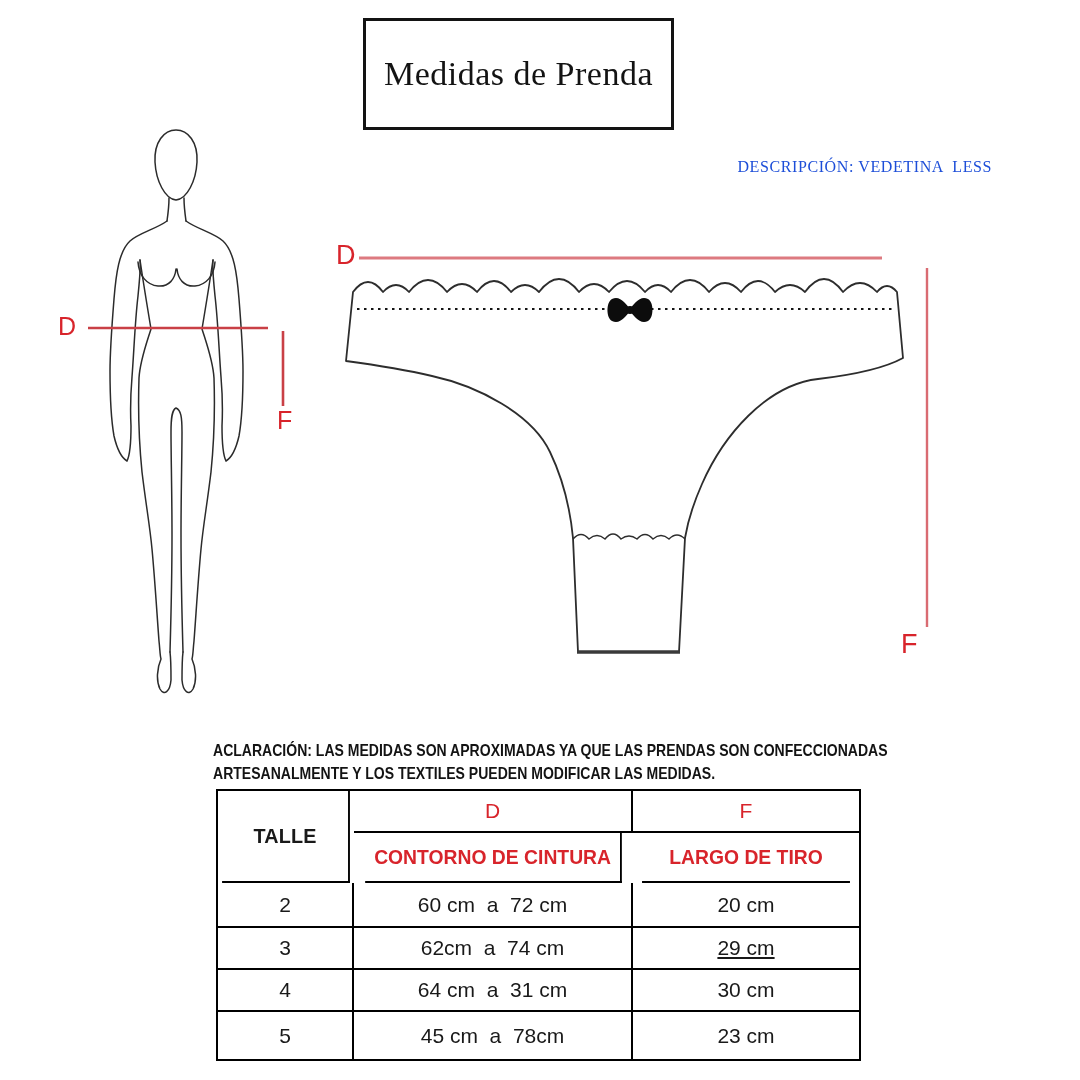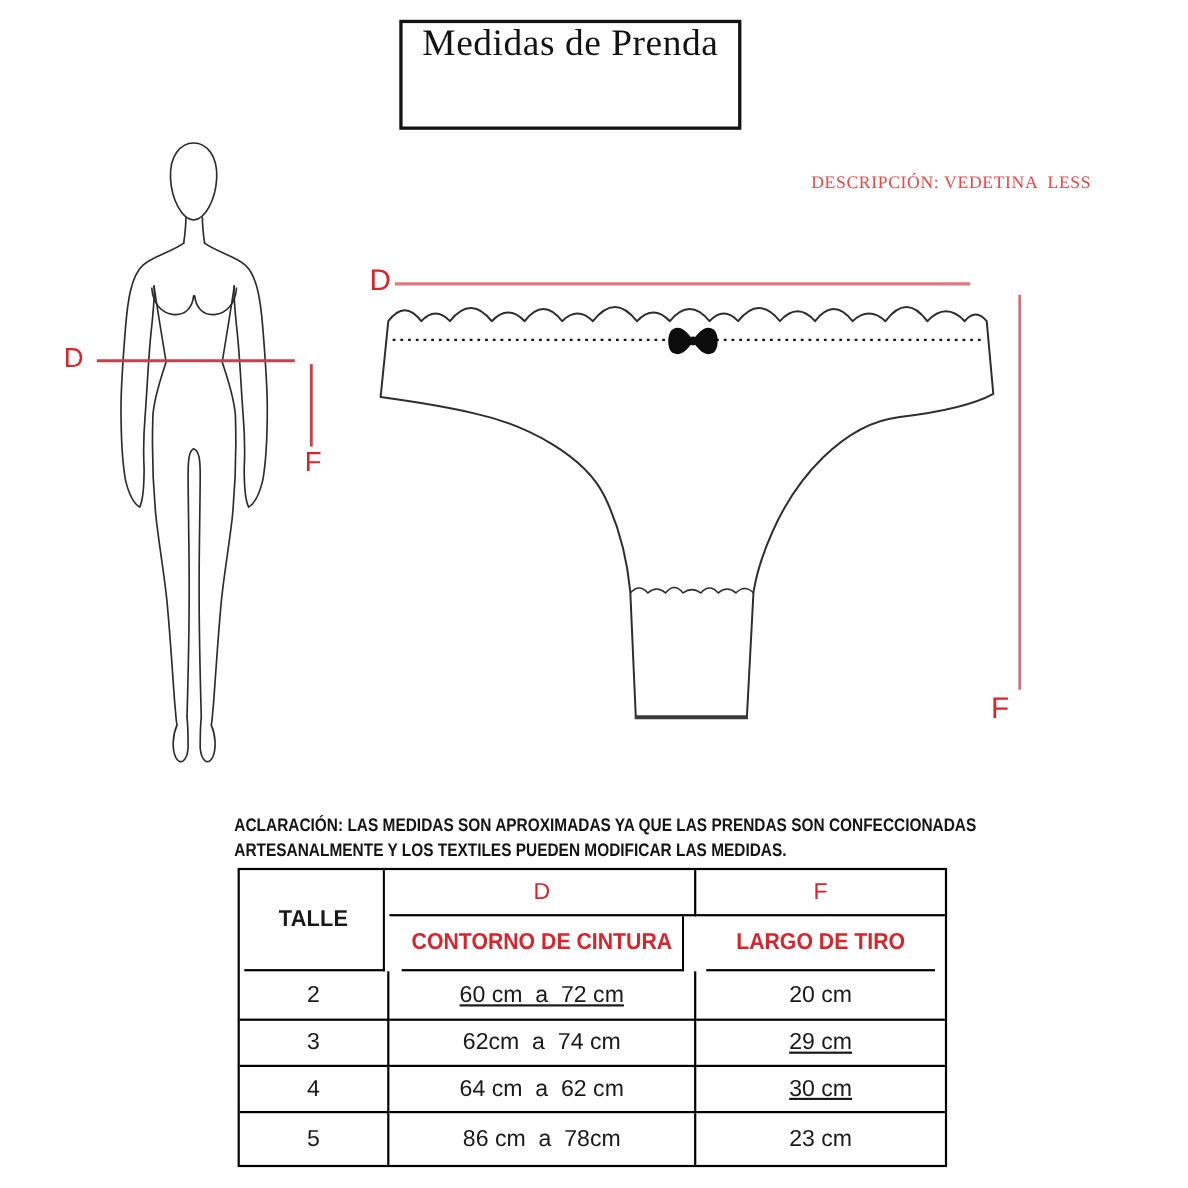--- a/index.html
+++ b/index.html
@@ -2,32 +2,32 @@
 <html><head>
 <meta charset="utf-8">
 <style>
   html,body{margin:0;padding:0;background:#ffffff;}
   .canvas{
     position:relative;width:1080px;height:1080px;background:#ffffff;overflow:hidden;
     font-family:"Liberation Sans", sans-serif;color:#161616;
   }
   
   .title-box{
-    position:absolute;left:363px;top:18px;width:311px;height:100px;
+    position:absolute;left:363px;top:18px;width:311px;height:112px;
     border:3px solid #131313;box-sizing:border-box;
-    display:flex;align-items:flex-start;justify-content:center;
+    display:flex;align-items:center;justify-content:center;
   }
   .title-box span{
     font-family:"Liberation Serif", serif;font-size:34px;color:#131313;letter-spacing:0.5px;
   }
   
   .description{
     position:absolute;left:600px;top:158px;width:392px;text-align:right;
     font-family:"Liberation Serif", serif;font-size:16px;letter-spacing:0.6px;
-    color:#ef4444;white-space:pre;
+    color:#1d4ed8;white-space:pre;
   }
   
   .diagram-svg{position:absolute;left:0;top:0;width:1080px;height:1080px;}
   
   .measure-label{
     position:absolute;color:#d8242b;font-family:"Liberation Sans", sans-serif;
     font-weight:400;line-height:1;
   }
   .lbl-body-d{left:58px;top:314px;font-size:25px;}
   .lbl-body-f{left:277px;top:408px;font-size:25px;}
@@ -119,29 +119,29 @@
   </div>
 
   <div class="size-table">
     <div class="cell talle">TALLE</div>
     <div class="cell red hdr-code" style="grid-column:2;grid-row:1;">D</div>
     <div class="cell red hdr-code lastcol" style="grid-column:3;grid-row:1;">F</div>
     <div class="cell red hdr-name" style="grid-column:2;grid-row:2;">CONTORNO DE CINTURA</div>
     <div class="cell red hdr-name lastcol" style="grid-column:3;grid-row:2;">LARGO DE TIRO</div>
 
     <div class="cell" style="grid-column:1;grid-row:3;">2</div>
-    <div class="cell" style="grid-column:2;grid-row:3;text-decoration:underline;">60 cm  a  72 cm</div>
+    <div class="cell" style="grid-column:2;grid-row:3;">60 cm  a  72 cm</div>
     <div class="cell lastcol" style="grid-column:3;grid-row:3;">20 cm</div>
 
     <div class="cell" style="grid-column:1;grid-row:4;">3</div>
     <div class="cell" style="grid-column:2;grid-row:4;">62cm  a  74 cm</div>
     <div class="cell lastcol" style="grid-column:3;grid-row:4;text-decoration:underline;">29 cm</div>
 
     <div class="cell" style="grid-column:1;grid-row:5;">4</div>
-    <div class="cell" style="grid-column:2;grid-row:5;">64 cm  a  62 cm</div>
-    <div class="cell lastcol" style="grid-column:3;grid-row:5;text-decoration:underline;">30 cm</div>
+    <div class="cell" style="grid-column:2;grid-row:5;">64 cm  a  31 cm</div>
+    <div class="cell lastcol" style="grid-column:3;grid-row:5;">30 cm</div>
 
     <div class="cell lastrow" style="grid-column:1;grid-row:6;">5</div>
-    <div class="cell lastrow" style="grid-column:2;grid-row:6;">86 cm  a  78cm</div>
+    <div class="cell lastrow" style="grid-column:2;grid-row:6;">45 cm  a  78cm</div>
     <div class="cell lastcol lastrow" style="grid-column:3;grid-row:6;">23 cm</div>
   </div>
 
 </div>
 
 </body></html>

